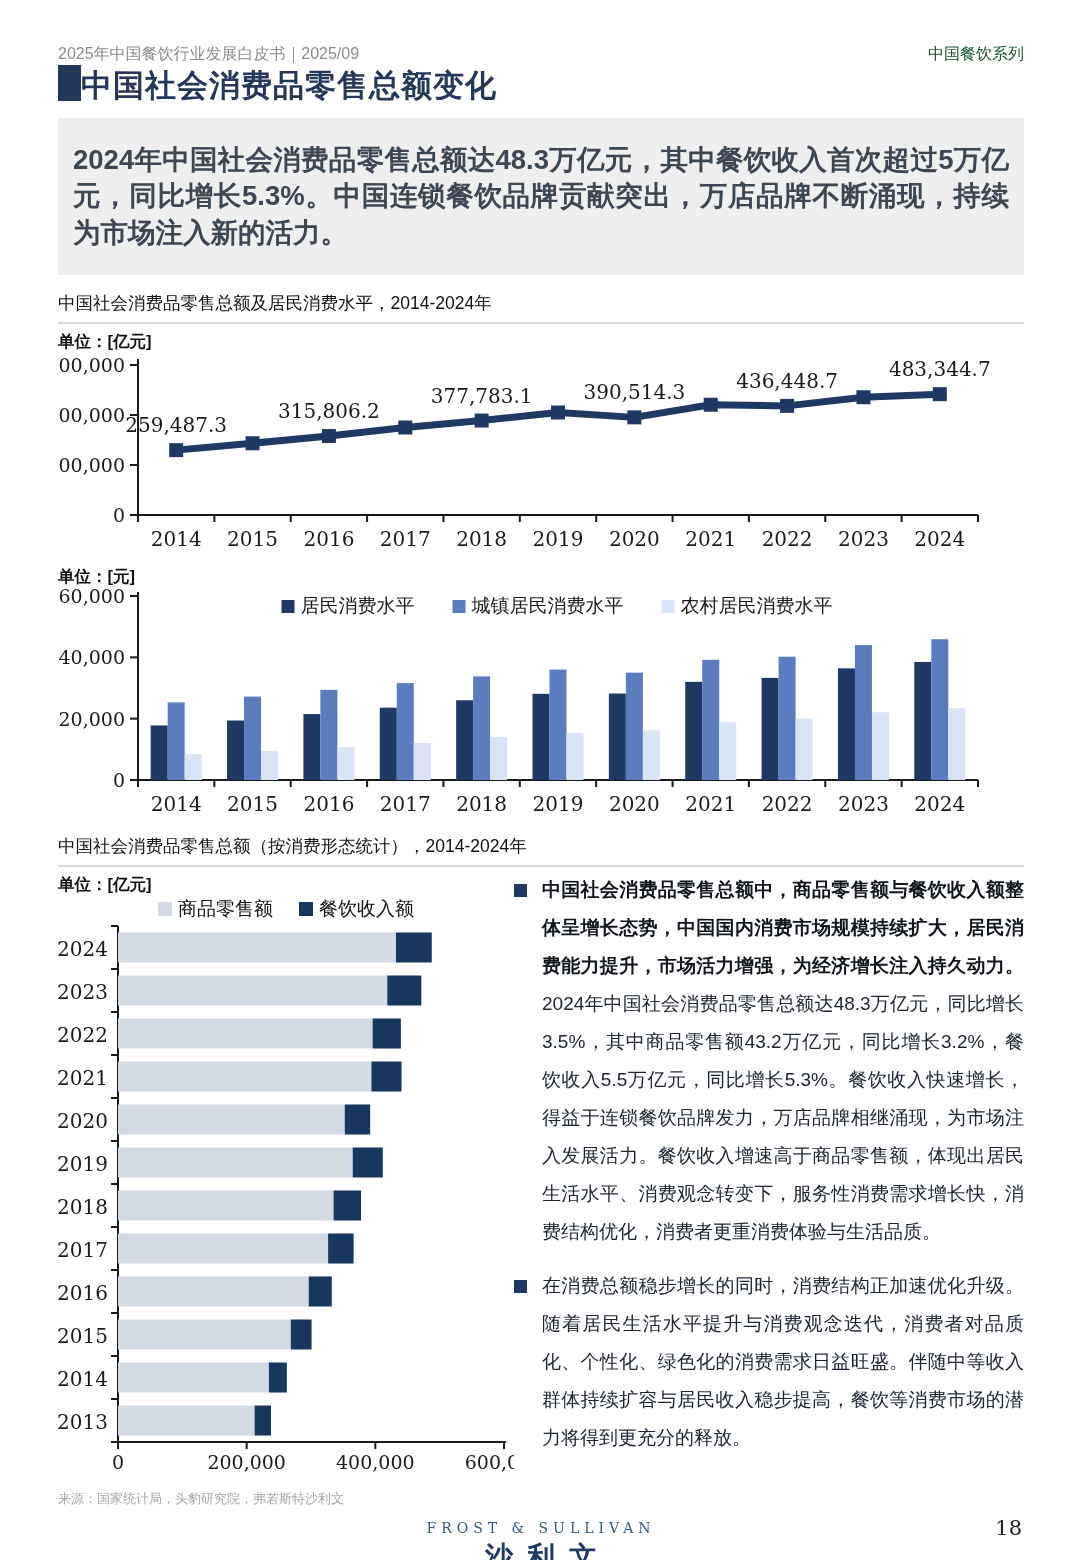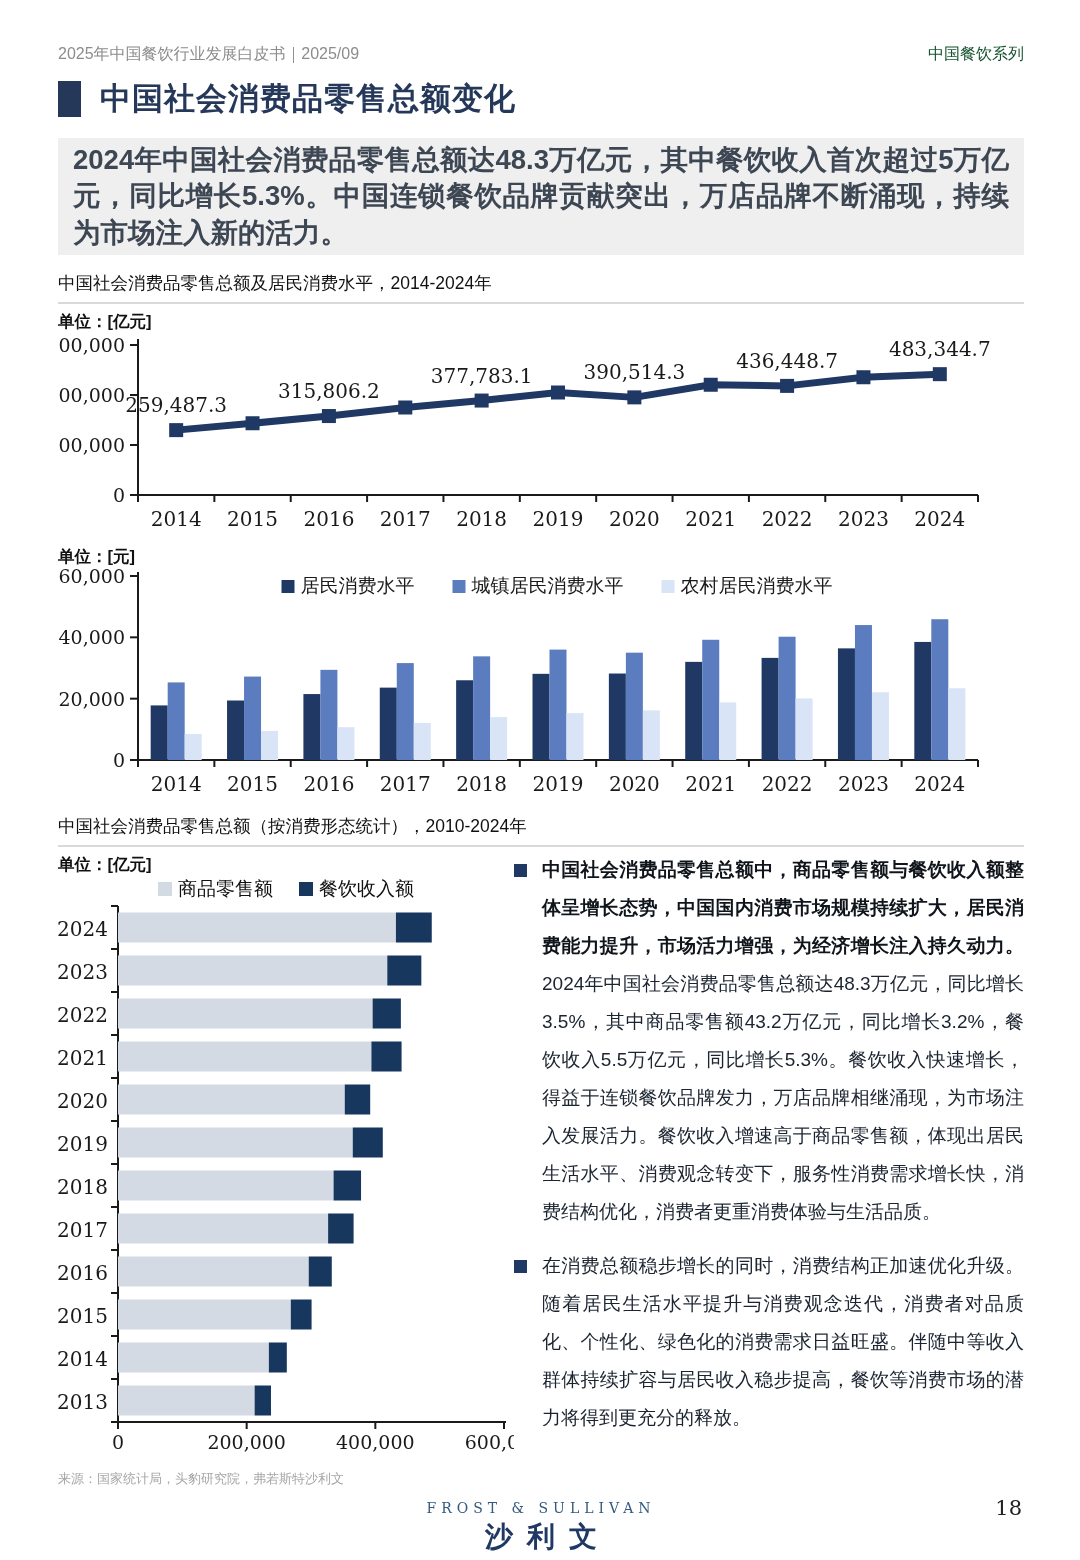--- a/index.html
+++ b/index.html
@@ -6,25 +6,25 @@
   .page{
     width:1080px;height:1560px;background:#ffffff;position:relative;
     margin:0 auto;box-sizing:border-box;padding:44px 56px 0 58px;
     font-family:"Liberation Sans",sans-serif;color:#1a1a1a;overflow:hidden;
   }
   
   .hdr{display:flex;justify-content:space-between;align-items:flex-end;font-size:16px;}
   .hdr-left{color:#8C8C8C;}
   .hdr-right{color:#14532d;}
   
-  .title-row{display:flex;align-items:center;gap:19px;margin-top:13px;}
+  .title-row{display:flex;margin-top:0;}
   .title-marker{width:23px;height:36px;background:#26385A;flex:0 0 auto;}
   .page-title{font-size:31px;font-weight:700;color:#26385A;margin:0;letter-spacing:1px;}
   
-  .highlight{margin-top:18px;background:#EFEFEF;padding:4px 15px;
+  .highlight{margin-top:11px;background:#EFEFEF;padding:24px 15px;
     font-size:27.5px;line-height:1.32;font-weight:600;color:#3D4653;text-align:justify;}
   
   .chart-cap{margin-top:16px;font-size:17.5px;color:#111;padding-bottom:7px;
     border-bottom:2.5px solid #D9D9D9;}
   .unit{margin-top:7px;font-size:16.5px;font-weight:700;color:#111;}
   svg{display:block;}
   
   .c3row{display:flex;align-items:flex-start;}
   .c3-left{width:456px;flex:0 0 auto;}
   .c3-right{width:510px;flex:0 0 auto;margin-left:0;}
@@ -187,21 +187,21 @@
       <rect x="890.3181818181818" y="120.24" width="17" height="71.76" fill="#D9E5F6"></rect>
       <text x="881.8181818181818" y="223" text-anchor="middle" font-size="20" font-family="&quot;DejaVu Serif&quot;,serif" fill="#1a1a1a">2024</text>
       <rect x="223.5" y="12" width="13" height="13" fill="#1F3864"></rect>
       <text x="242.5" y="24" text-anchor="start" font-size="19" font-family="&quot;Liberation Sans&quot;,sans-serif" fill="#1a1a1a">居民消费水平</text>
       <rect x="394.5" y="12" width="13" height="13" fill="#5B7CBE"></rect>
       <text x="413.5" y="24" text-anchor="start" font-size="19" font-family="&quot;Liberation Sans&quot;,sans-serif" fill="#1a1a1a">城镇居民消费水平</text>
       <rect x="603.5" y="12" width="13" height="13" fill="#D9E5F6"></rect>
       <text x="622.5" y="24" text-anchor="start" font-size="19" font-family="&quot;Liberation Sans&quot;,sans-serif" fill="#1a1a1a">农村居民消费水平</text>
     </svg>
 
-  <div class="chart-cap" style="margin-top:12px;">中国社会消费品零售总额（按消费形态统计），2010-2024年</div>
+  <div class="chart-cap" style="margin-top:12px;">中国社会消费品零售总额（按消费形态统计），2014-2024年</div>
   <div class="c3row">
     <div class="c3-left">
       <div class="unit">单位：[亿元]</div>
       <div class="hbar-legend">
           <span class="lg-item">
             <span class="lg-sq" style="background: rgb(211, 218, 228);"></span>
             <span>商品零售额</span>
           </span>
           <span class="lg-item">
             <span class="lg-sq" style="background: rgb(23, 55, 94);"></span>

